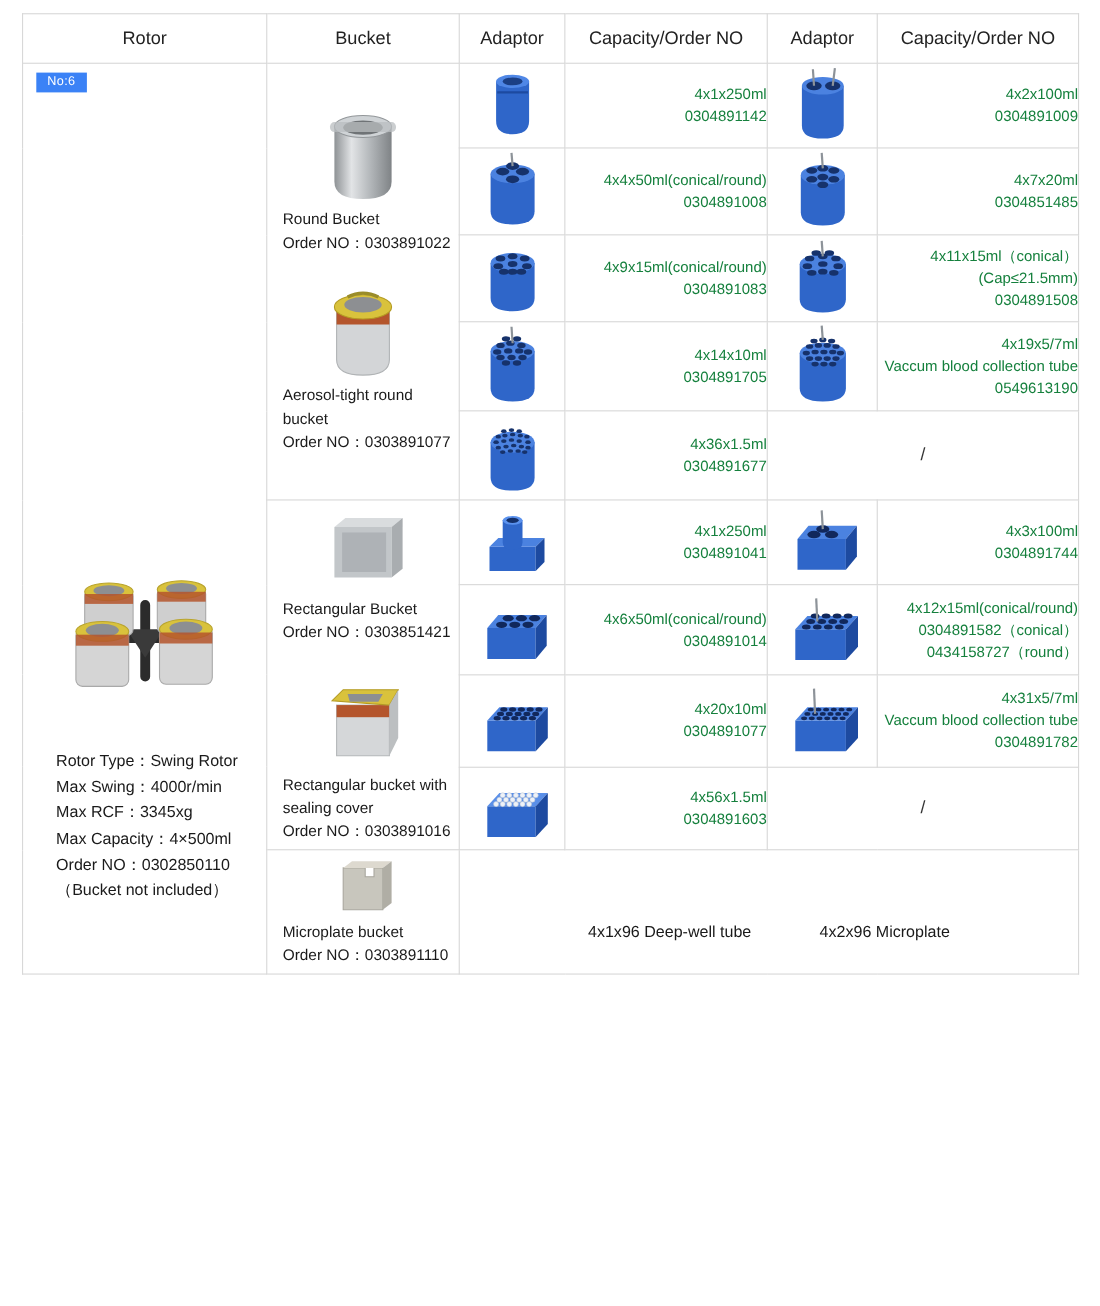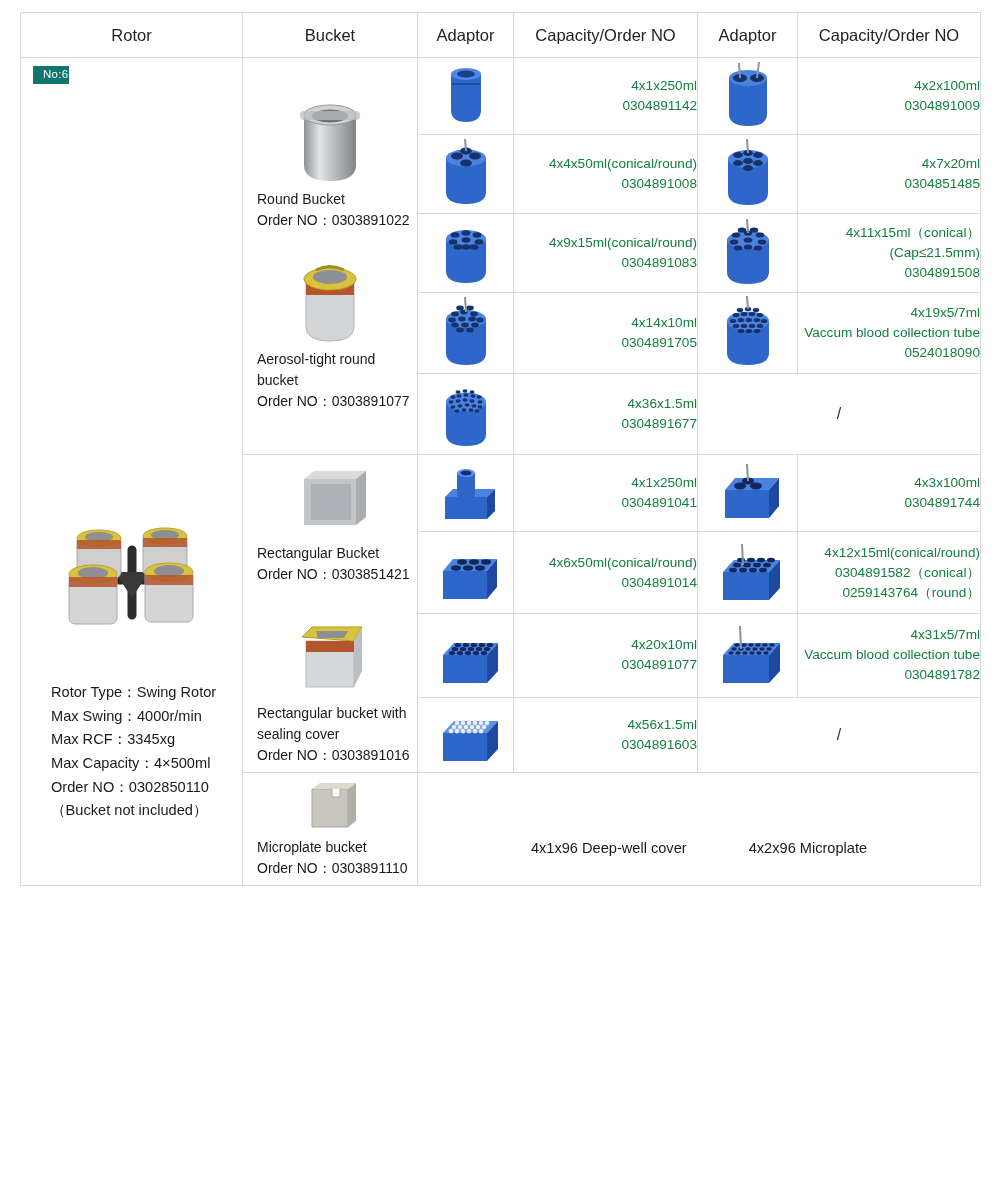--- a/index.html
+++ b/index.html
@@ -52,24 +52,24 @@
   .rotor-cell {
     position: relative;
     text-align: center;
     padding: 0;
     vertical-align: top;
   }
   .badge {
     position: absolute;
     top: 8px;
     left: 12px;
-    background: #0f766e;
+    background: #3b82f6;
     color: #ffffff;
     font-size: 11.5px;
-    padding: 2px 0 3px 10px;
+    padding: 2px 10px 3px 10px;
     line-height: 1.1;
     letter-spacing: .3px;
   }
   .rotor-inner {
     padding-top: 400px;
   }
   .rotor-img {
     display: block;
     margin: 0 auto 16px auto;
   }
@@ -401,21 +401,21 @@
             <ellipse cx="27" cy="38" rx="3.3" ry="2.1"></ellipse>
                 <ellipse cx="35" cy="38" rx="3.3" ry="2.1"></ellipse>
             <ellipse cx="43" cy="38" rx="3.3" ry="2.1"></ellipse>
           </g>
           <path d="M34 16 L33 3" stroke="#8d9399" stroke-width="2"></path>
         </svg>
       </td>
       <td class="cap-cell">
         <div style="white-space:pre-line">4x19x5/7ml
 Vaccum blood collection tube
-0524018090</div>
+0549613190</div>
       </td>
     </tr>
 
     <tr>
       <td class="adaptor-cell">
         <svg class="art" width="66" height="80" viewBox="0 0 66 80">
           <path d="M13 28 L13 60 Q13 72 33 72 Q53 72 53 60 L53 28 Z" fill="#2f66c9"></path>
           <ellipse cx="33" cy="28" rx="20" ry="9.5" fill="#4b82e0"></ellipse>
           <g fill="#16326b">
             <ellipse cx="20" cy="23" rx="2.5" ry="1.7"></ellipse>
@@ -553,21 +553,21 @@
                 <ellipse cx="41" cy="26" rx="4" ry="2.3"></ellipse>
             <ellipse cx="51" cy="26" rx="4" ry="2.3"></ellipse>
                 <ellipse cx="61" cy="26" rx="4" ry="2.3"></ellipse>
           </g>
           <path d="M33 31 L32 10" stroke="#8d9399" stroke-width="2"></path>
         </svg>
       </td>
       <td class="cap-cell">
         <div style="white-space:pre-line">4x12x15ml(conical/round)
 0304891582（conical）
-0259143764（round）</div>
+0434158727（round）</div>
       </td>
     </tr>
 
     <tr>
       <td class="adaptor-cell">
         <svg class="art" width="72" height="76" viewBox="0 0 72 76">
           <path d="M13 38 L13 66 L57 66 L57 38 Z" fill="#2f66c9"></path>
           <path d="M13 38 L24 26 L68 26 L57 38 Z" fill="#4b82e0"></path>
           <path d="M57 38 L68 26 L68 54 L57 66 Z" fill="#1d4aa0"></path>
           <g fill="#11285c">
@@ -673,20 +673,20 @@
             <path d="M28 14 L36 8 L72 8 L64 14 Z" fill="#ddd9cf"></path>
             <path d="M64 14 L72 8 L72 46 L64 52 Z" fill="#b0aea5"></path>
           </svg>
           <div class="bucket-label">
             <div>Microplate bucket</div>
             <div>Order NO：0303891110</div>
           </div>
         </div>
       </td>
       <td class="micro-cell" colspan="4">
-        <span class="m1">4x1x96 Deep-well cover</span>
+        <span class="m1">4x1x96 Deep-well tube</span>
         <span class="m2">4x2x96 Microplate</span>
       </td>
     </tr>
 
   </tbody>
 </table>
 </div>
 
 </body></html>

